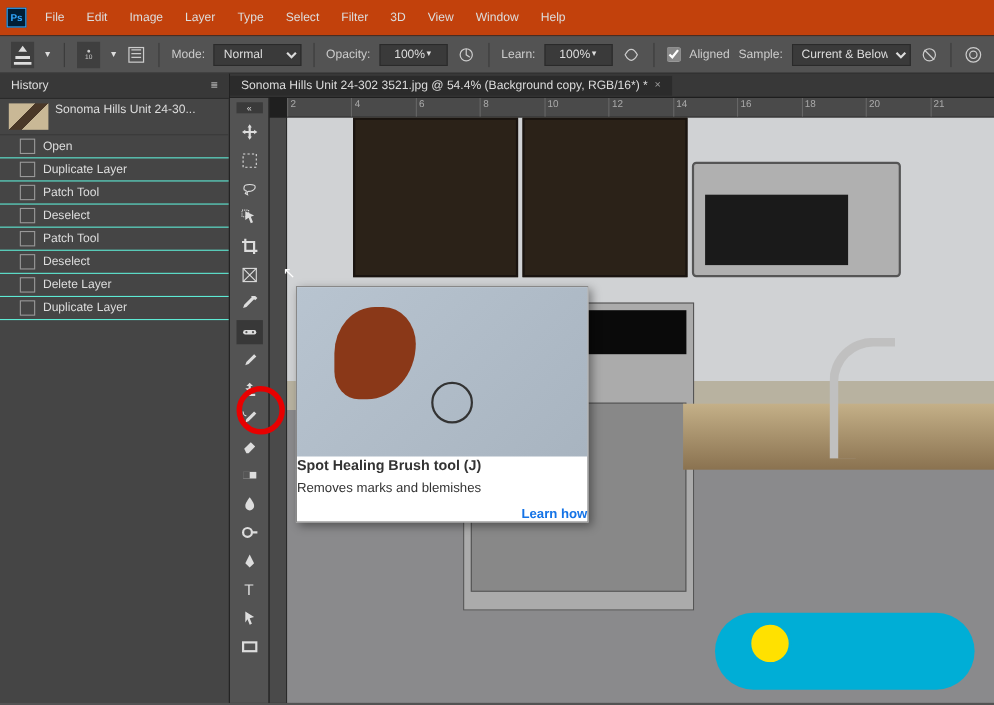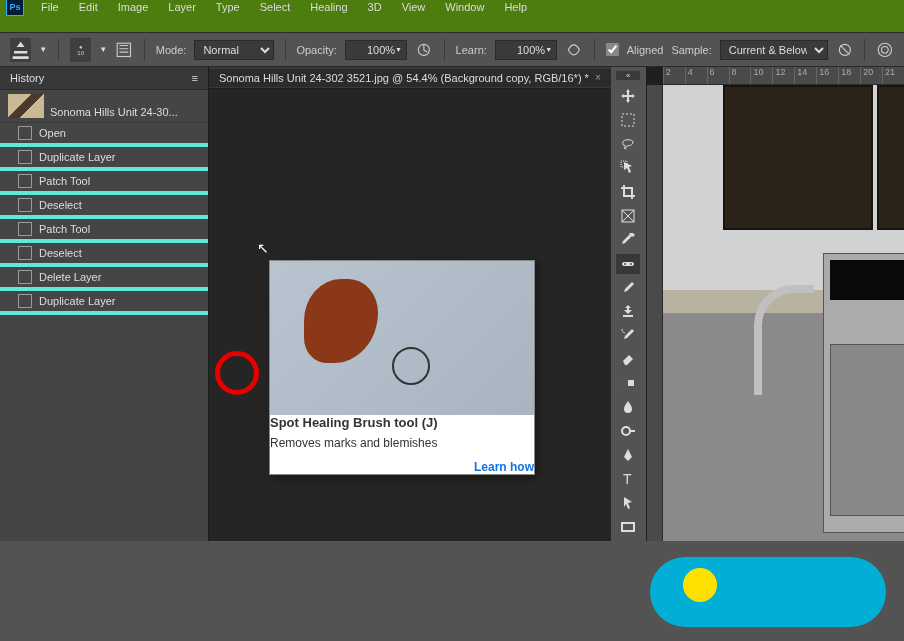--- a/index.html
+++ b/index.html
@@ -1,38 +1,38 @@
 <!DOCTYPE html>
 <html><head>
 <meta charset="utf-8">
 <style>
 *{margin:0;padding:0;box-sizing:border-box;font-family:Arial,sans-serif}
 body{background:#535353;width:904px;height:641px;overflow:hidden;position:relative;color:#ddd;font-size:11px}
-.menubar{background:#4d7c0f;height:24px;display:flex;align-items:flex-end;padding:16px 6px;gap:2px;border-bottom:1px solid #2a2a2a}
+.menubar{background:#c2410c;height:24px;display:flex;align-items:center;padding:16px 6px;gap:2px;border-bottom:1px solid #2a2a2a}
 .menubar span{padding:3px 9px;cursor:pointer}
 .ps-icon{width:18px;height:18px;background:#001e36;border:1px solid #31a8ff;display:flex;align-items:center;justify-content:center;font-size:9px;font-weight:700;color:#31a8ff;margin-right:6px}
 .optbar{background:#535353;height:34px;display:flex;align-items:center;padding:0 10px;gap:8px;border-bottom:1px solid #2a2a2a}
 .optbar .tool-pre{width:24px;height:24px;background:#3f3f3f;display:flex;align-items:center;justify-content:center}
 .optbar .sep{width:1px;height:22px;background:#3a3a3a;margin:0 3px}
 .optbar label{font-size:11px;color:#ccc}
 .optbar select,.optbar .numfield{background:#3a3a3a;border:1px solid #2a2a2a;color:#ddd;font-size:11px;height:20px;padding:0 4px}
 .optbar select{width:88px}
-.optbar .numfield{width:69px;display:flex;align-items:center;justify-content:flex-end}
+.optbar .numfield{width:69px;display:flex;align-items:center;justify-content:center}
 .optbar .iconbtn{width:20px;height:20px;display:flex;align-items:center;justify-content:center;color:#ccc}
 .optbar input[type=checkbox]{accent-color:#888}
-.main{display:flex;height:474px}
+.main{display:flex;height:572px}
 .history{width:209px;background:#454545;border-right:1px solid #1d1d1d;display:flex;flex-direction:column}
 .history-hdr{background:#383838;padding:5px 10px;font-size:11px;border-bottom:1px solid #2a2a2a;display:flex;justify-content:space-between}
-.history-thumb{display:flex;align-items:flex-end;padding:4px 8px;gap:6px;border-bottom:1px solid #3a3a3a}
+.history-thumb{display:flex;align-items:flex-start;padding:4px 8px;gap:6px;border-bottom:1px solid #3a3a3a}
 .history-thumb .thm{width:36px;height:24px;background:linear-gradient(135deg,#c9b896 40%,#4a3828 40%,#4a3828 60%,#c9b896 60%)}
 .history-list{flex:1;overflow:auto}
-.history-item{display:flex;align-items:center;gap:7px;padding:3px 18px;border-bottom:4px solid #5eead4;font-size:11px;color:#ddd}
+.history-item{display:flex;align-items:center;gap:7px;padding:3px 18px;border-bottom:1px solid #5eead4;font-size:11px;color:#ddd}
 .history-item.sel{background:#5a6b7d}
 .history-item .hic{width:14px;height:14px;border:1px solid #999;display:inline-block}
-.canvaswrap{flex:1;display:flex;background:#252525}
+.canvaswrap{flex:1;display:flex;flex-direction:column;background:#252525}
 .toolcol{width:36px;background:#535353;display:flex;flex-direction:column;align-items:center;padding:4px 0;gap:4px;border-right:1px solid #1d1d1d}
 .toolcol .toggle{width:24px;height:10px;background:#3a3a3a;display:flex;align-items:center;justify-content:center;margin-bottom:2px;font-size:8px}
 .toolcol .tool{width:24px;height:22px;display:flex;align-items:center;justify-content:center;color:#ddd;position:relative;cursor:pointer}
 .toolcol .tool.sel{background:#383838}
 .toolcol .tool svg{width:16px;height:16px}
 .docarea{flex:1;display:flex}
 .tabbar{height:22px;background:#383838;display:flex;align-items:center;border-bottom:1px solid #1d1d1d}
 .tabbar .tab{background:#2b2b2b;padding:3px 10px;font-size:11px;color:#ddd;display:flex;align-items:center;gap:6px}
 .tabbar .tab .x{color:#999;font-size:10px}
 .canvas{flex:1;background:#1f1f1f;position:relative;overflow:hidden}
@@ -69,21 +69,21 @@
 <body>
 
 <div class="menubar">
   <div class="ps-icon">Ps</div>
   <span>File</span>
   <span>Edit</span>
   <span>Image</span>
   <span>Layer</span>
   <span>Type</span>
   <span>Select</span>
-  <span>Healing</span>
+  <span>Filter</span>
   <span>3D</span>
   <span>View</span>
   <span>Window</span>
   <span>Help</span>
 </div>
 
 <div class="optbar">
   <div class="tool-pre">
     <svg viewBox="0 0 16 16">
         <path fill="#ddd" d="M8 2l3 4H5zM3 9h10v2H3zM2 13h12v2H2z"></path>

